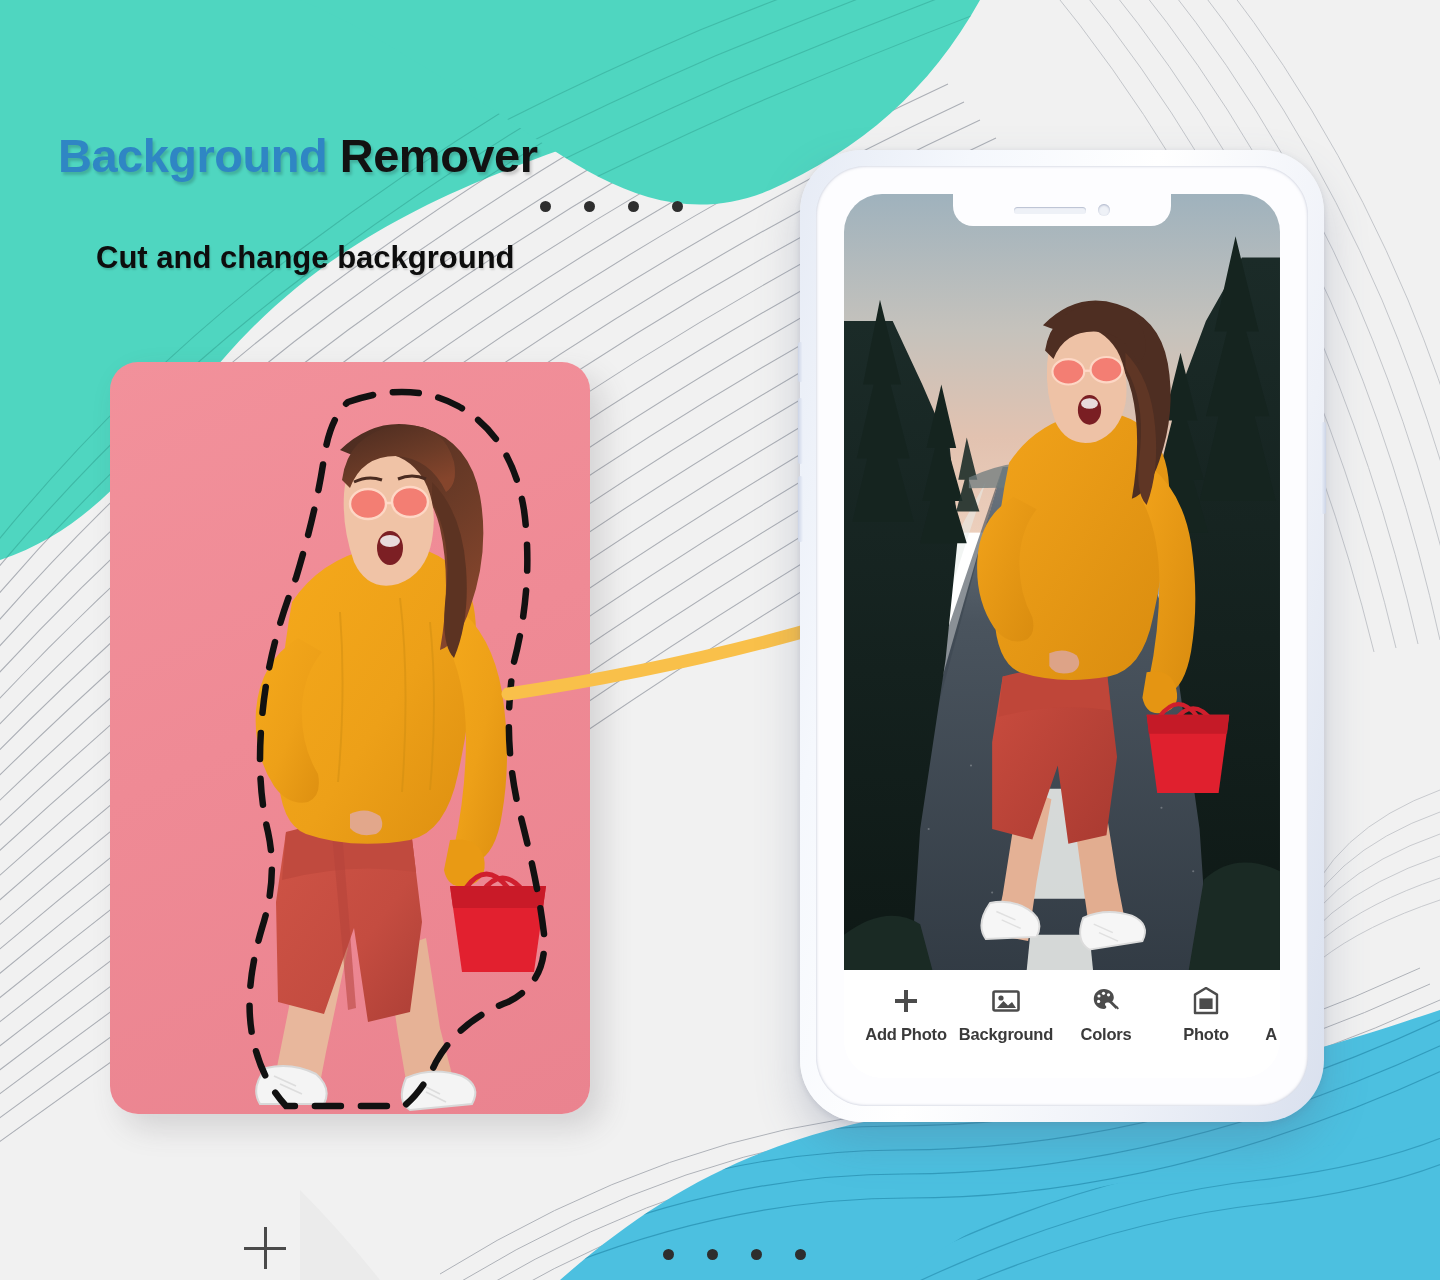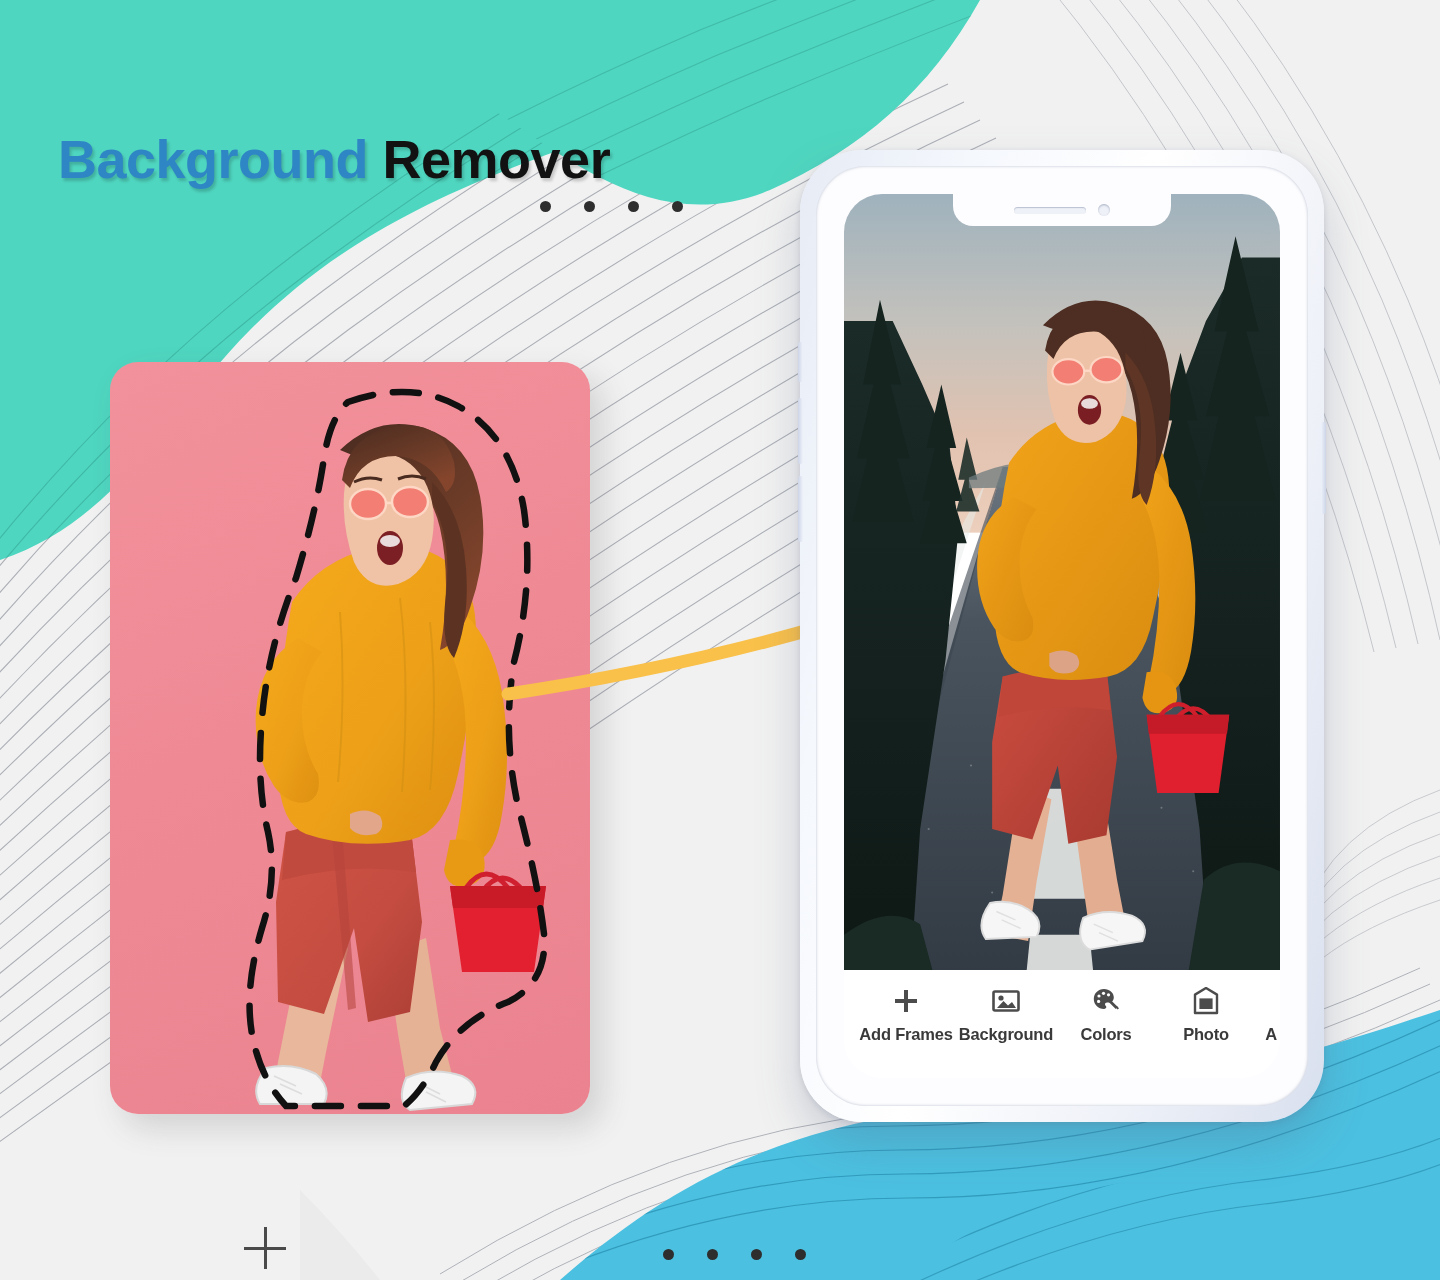--- a/index.html
+++ b/index.html
@@ -17,21 +17,21 @@
     overflow: hidden;
   }
 
   
   .bg-svg { position: absolute; inset: 0; width: 1440px; height: 1280px; }
 
   
   .headline {
     position: absolute;
     left: 58px; top: 128px;
-    font-size: 54px;
+    font-size: 47px;
     font-weight: bold;
     letter-spacing: -0.5px;
     white-space: nowrap;
     text-shadow: 2px 3px 3px rgba(0,0,0,0.18);
     z-index: 20;
   }
   .headline .w1 { color: #2f86c4; }
   .headline .w2 { color: #121212; }
 
   .subline {
@@ -340,20 +340,21 @@
         <path d="M880,1252 Q1072,1152 1252,1132 Q1368,1118 1448,1082"></path>
       </g>
     </g>
 
     <path d="M300,1190 Q340,1230 380,1280 L300,1280 Z" fill="#e8e8e8" opacity="0.7"></path>
   </svg>
 
   <div class="headline">
     <span class="w1">Background</span><span>&nbsp;</span><span class="w2">Remover</span>
   </div>
+  <div class="subline">Cut and change background</div>
 
   <div class="dots-row top">
     <span class="dot"></span>
     <span class="dot"></span>
     <span class="dot"></span>
     <span class="dot"></span>
   </div>
 
   <div class="dots-row bottom">
     <span class="dot"></span>
@@ -604,21 +605,21 @@
         </div>
 
         <div class="toolbar">
 
           <div class="tool">
             <span class="ticon">
               <svg width="28" height="28" viewBox="0 0 28 28">
                   <path d="M12 3h4v9h9v4h-9v9h-4v-9H3v-4h9z" fill="currentColor"></path>
                 </svg>
             </span>
-            <span class="tlabel">Add Frames</span>
+            <span class="tlabel">Add Photo</span>
           </div>
 
           <div class="tool">
             <span class="ticon">
               <svg width="28" height="24" viewBox="0 0 28 24">
                 <rect x="1.5" y="2.5" width="25" height="19" rx="1.5" fill="none" stroke="currentColor" stroke-width="2.6"></rect>
                 <circle cx="9" cy="9" r="2.6" fill="currentColor"></circle>
                 <path d="M5 19l6.5-7 4.5 4.6 4-3.6 4 6z" fill="currentColor"></path>
               </svg>
             </span>

